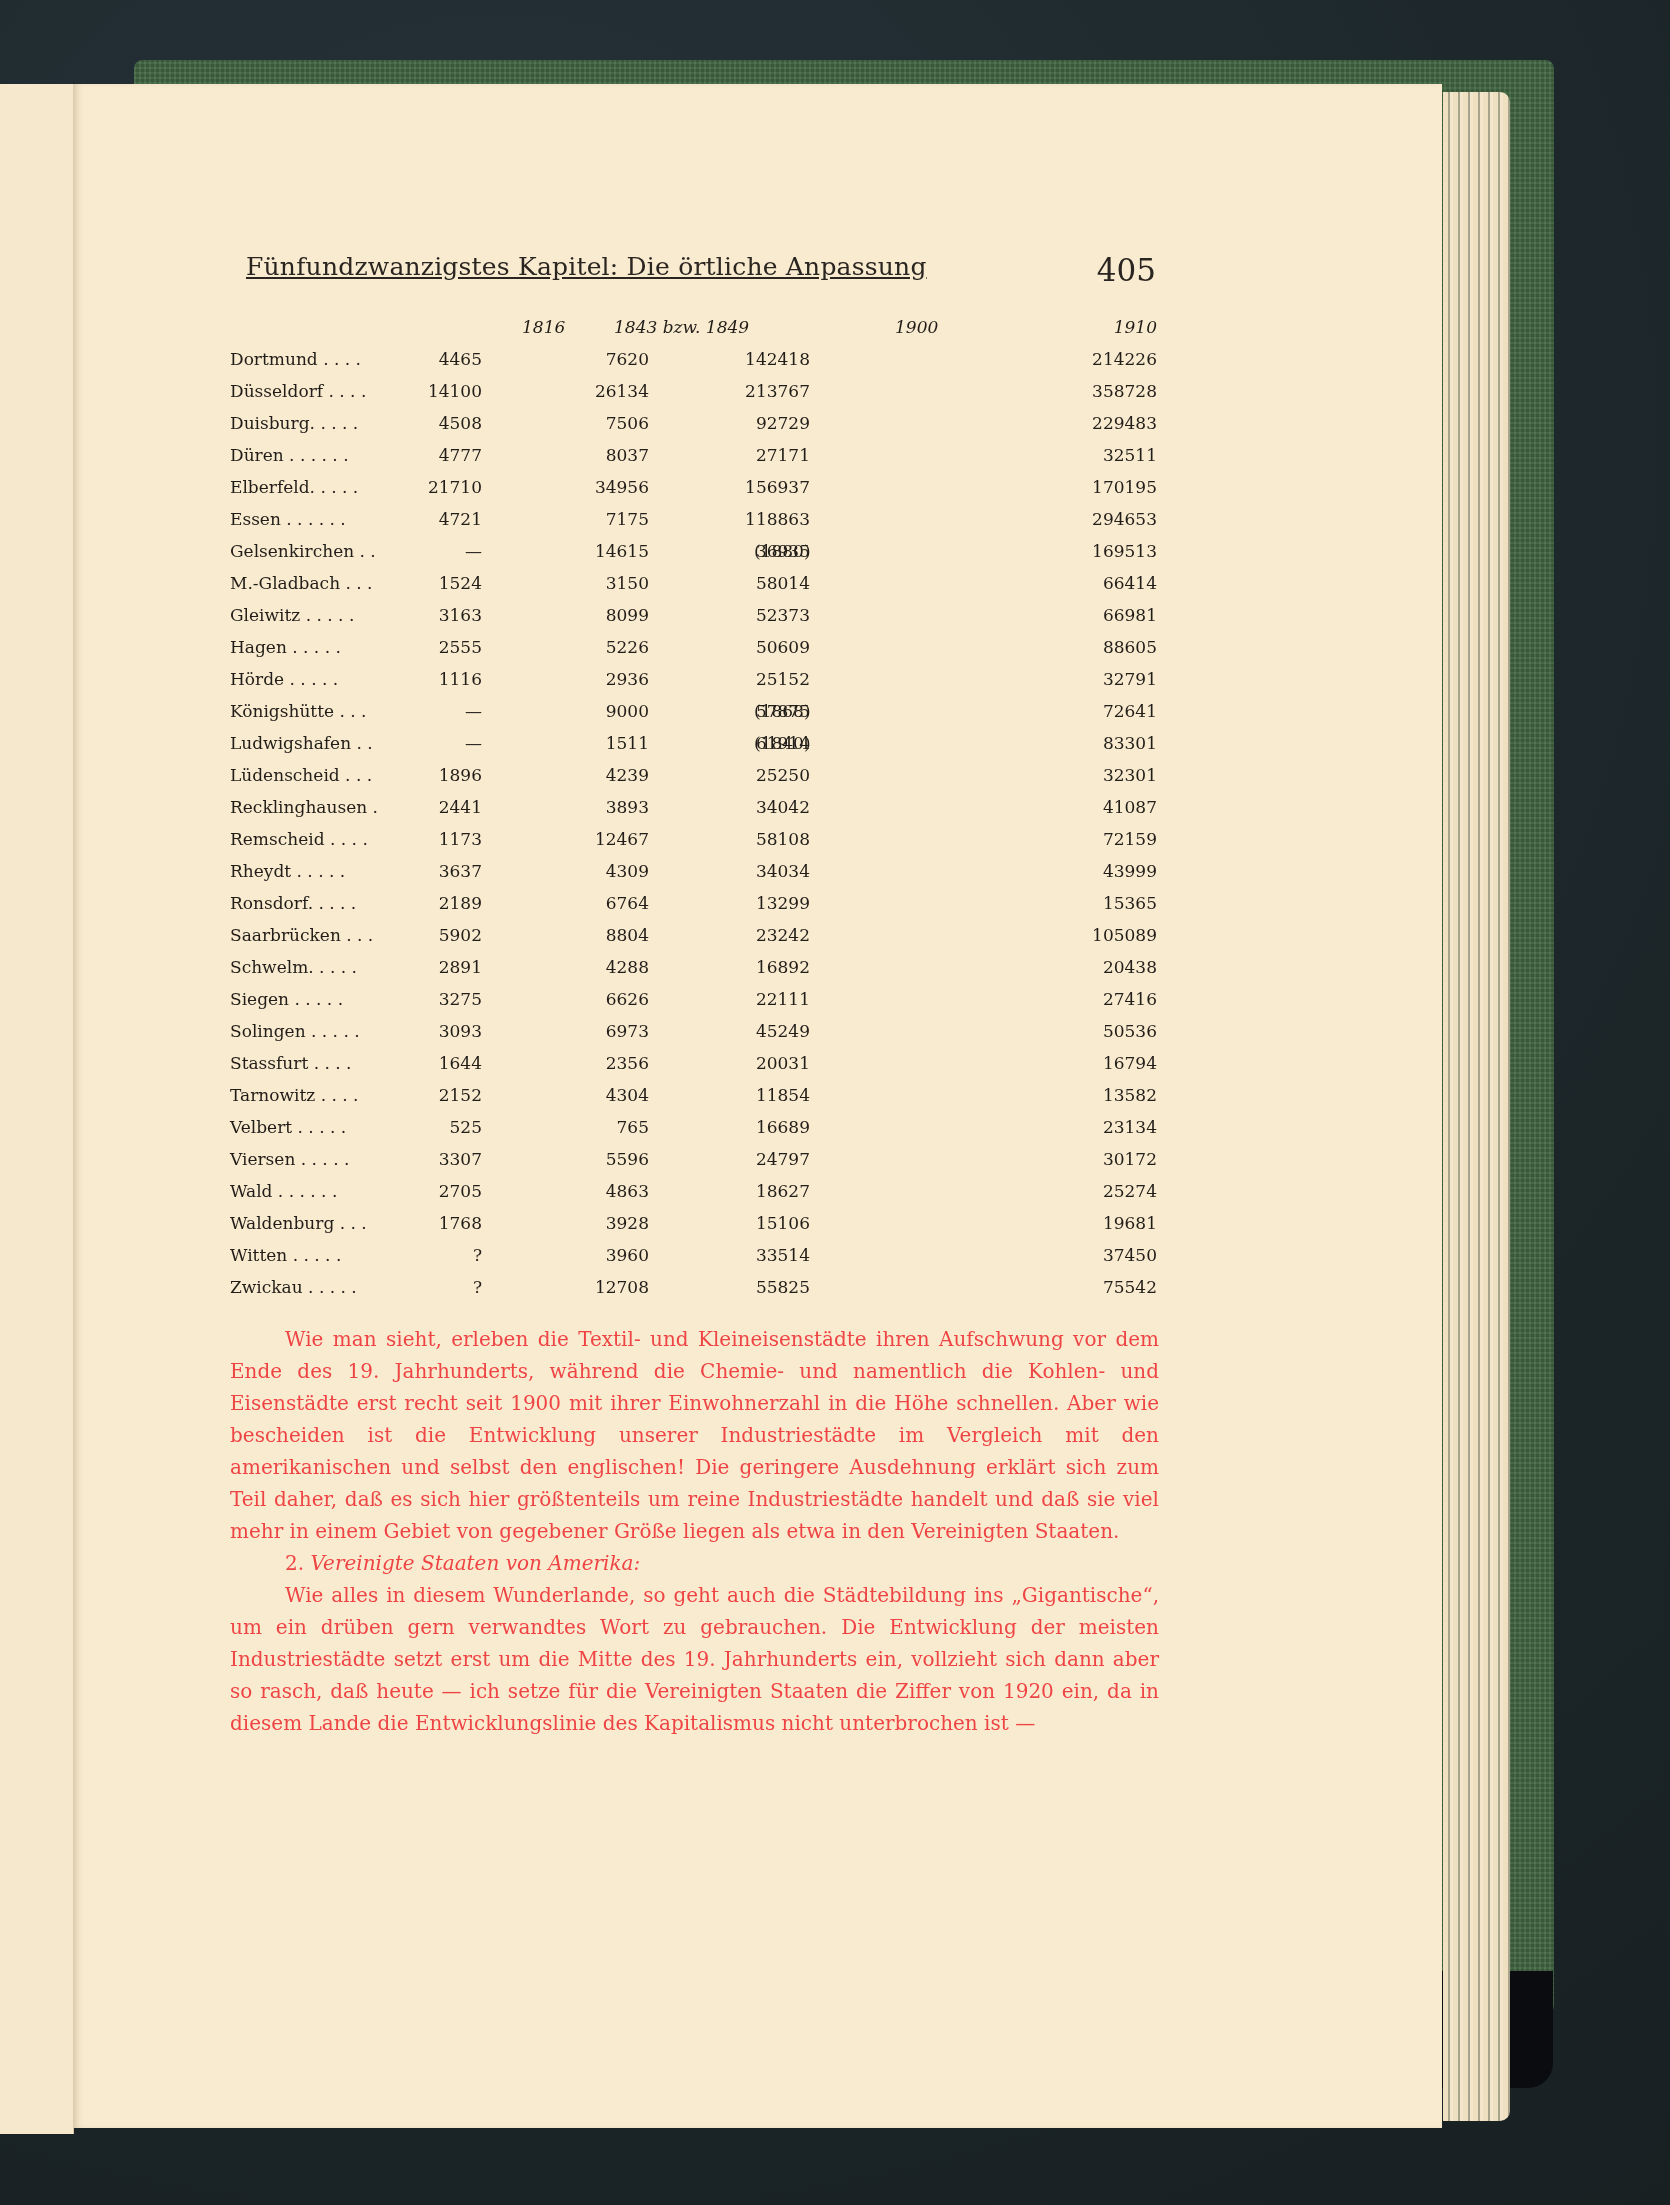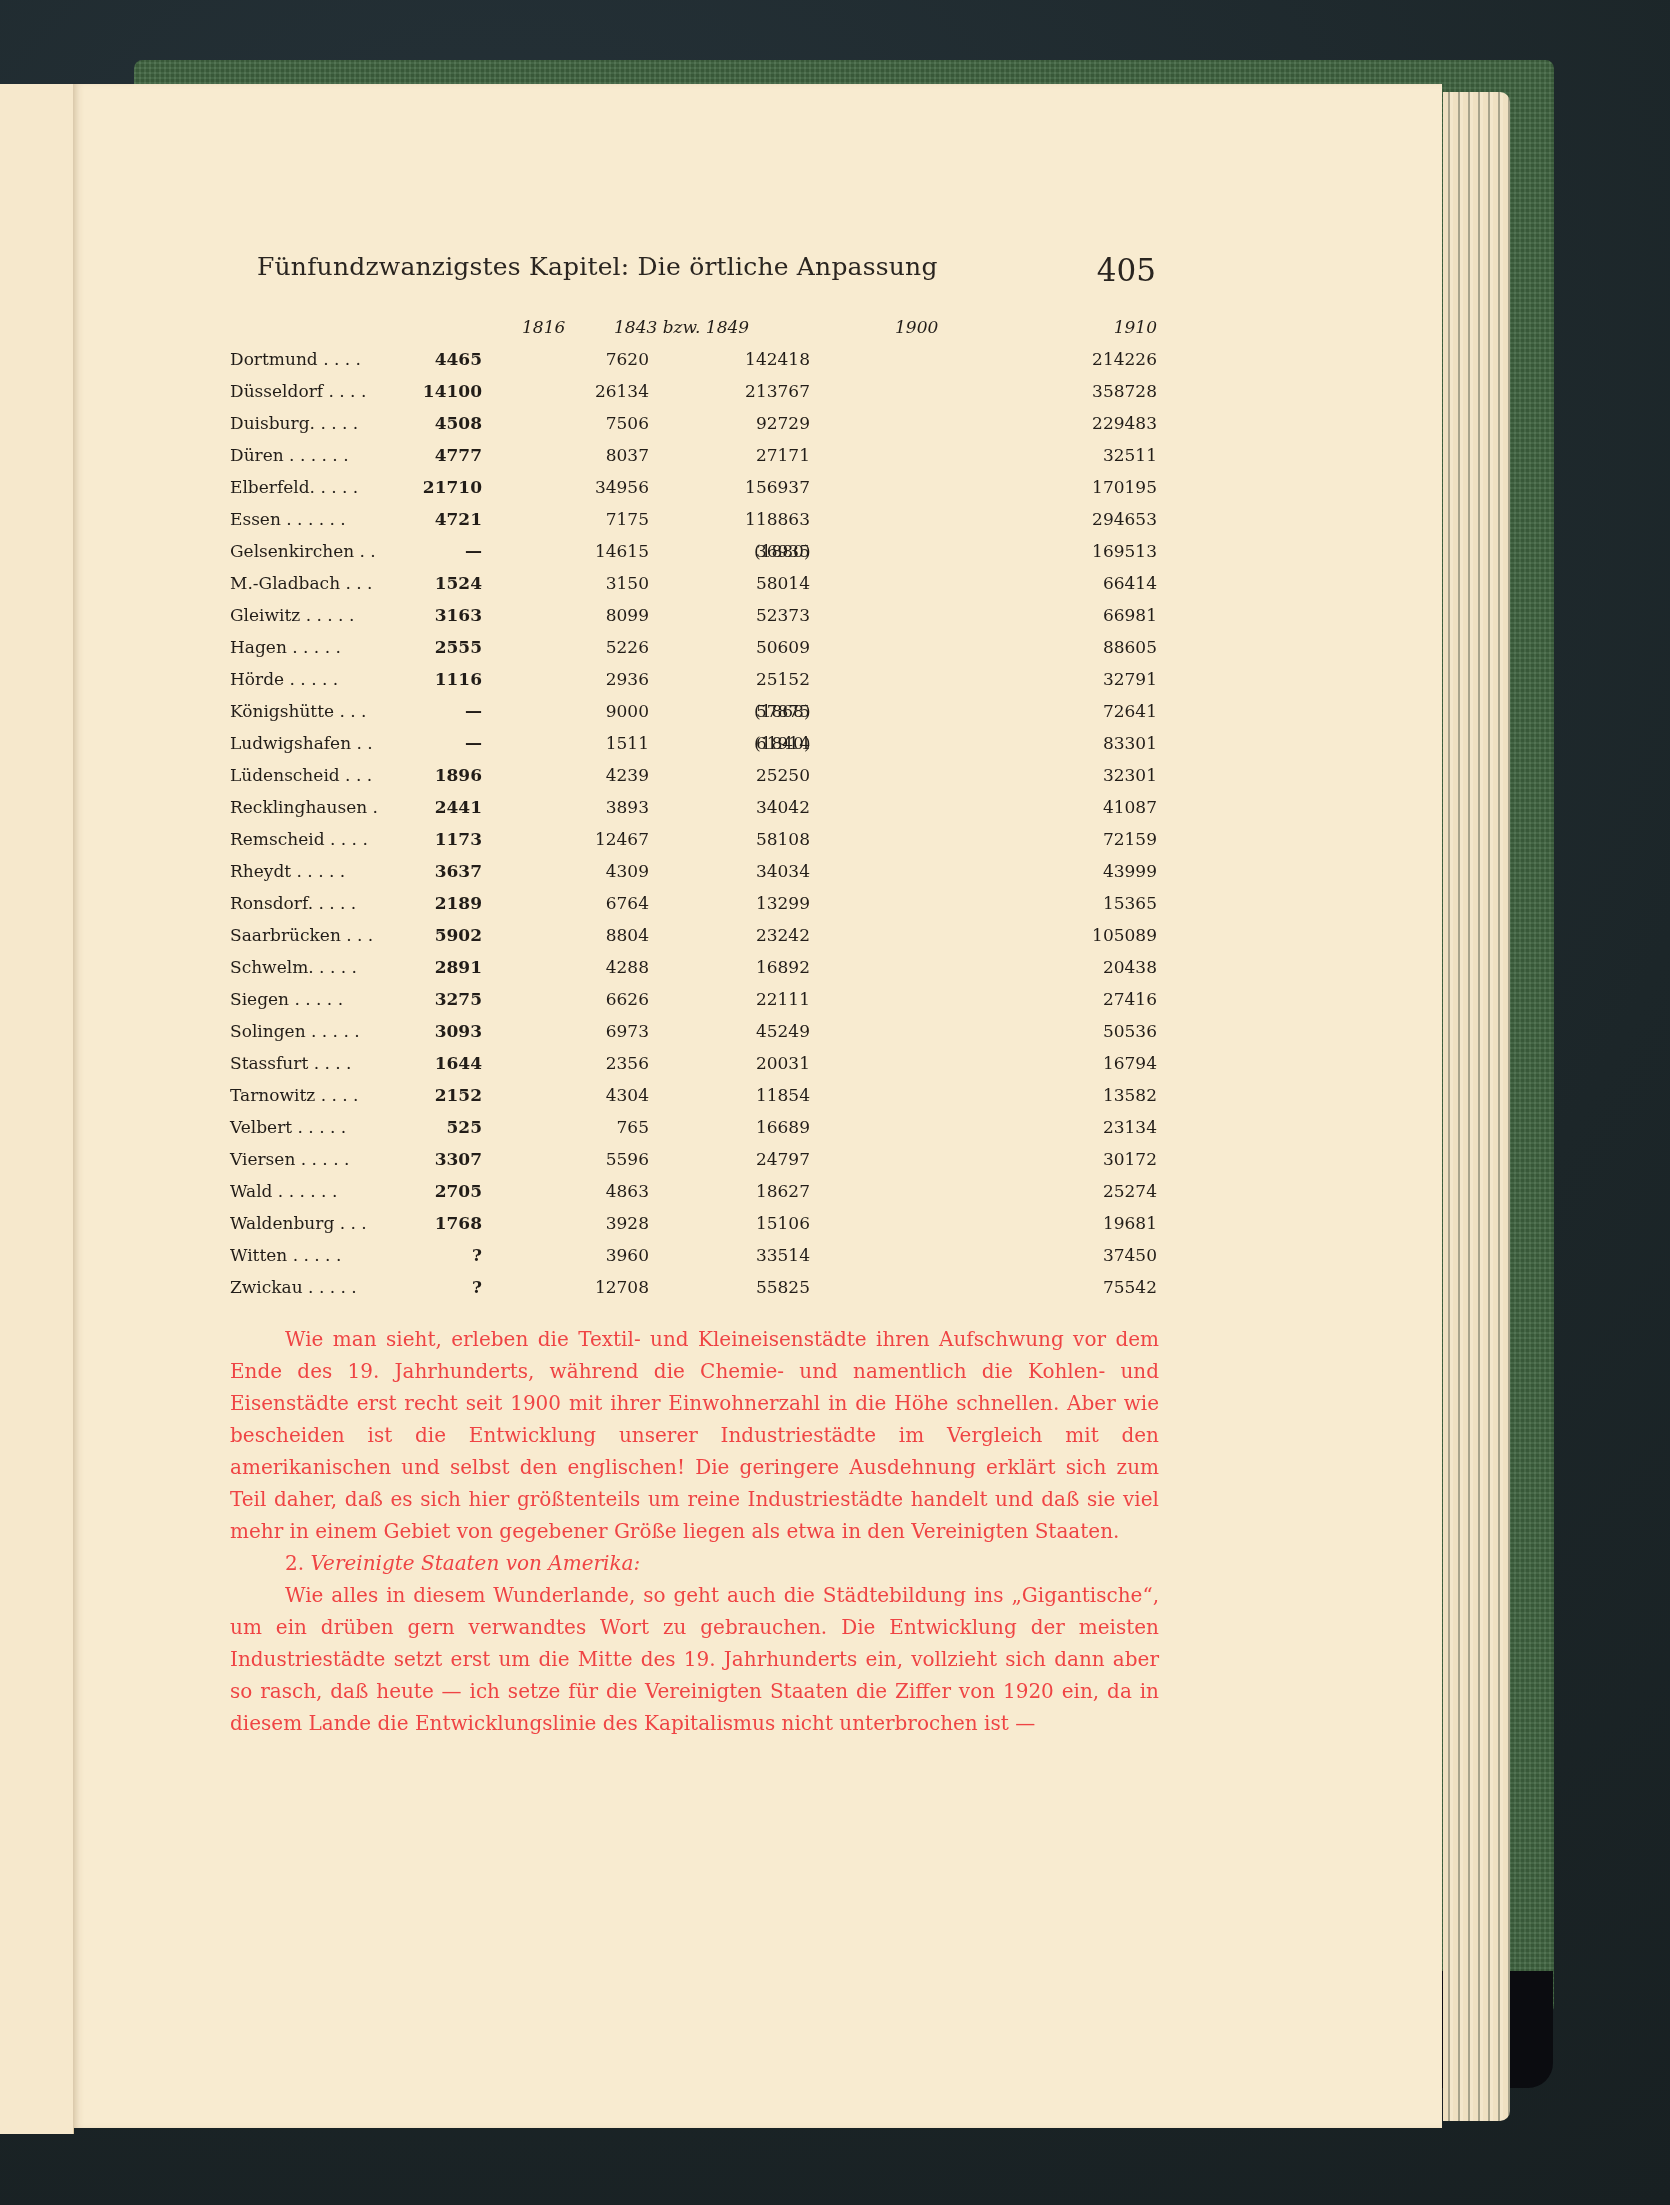--- a/index.html
+++ b/index.html
@@ -38,32 +38,32 @@
     }
     .fore-edge {
       position: absolute; left: 1443px; top: 92px; width: 67px; height: 2029px;
       background: repeating-linear-gradient(90deg, #efe0c2 0 5px, #a8a38c 5px 6.7px, #f3e6cb 6.7px 10px);
       border-radius: 0 10px 10px 0;
     }
     .header {
       position: absolute; left: 246px; top: 252px; width: 910px;
       font-size: 25px; color: #2a2520;
     }
-    .header .running-title { position: absolute; left: 11px; top: 0; letter-spacing: 0.2px; }
+    .header .running-title { position: absolute; left: 0; top: 0; letter-spacing: 0.2px; text-decoration: underline; }
     .header .page-number { position: absolute; right: 0; top: 0; font-size: 31px; }
 
     .table {
       position: absolute; left: 230px; top: 317px; width: 927px;
       color: #221d18; font-size: 17px;
     }
     .row { position: relative; height: 32px; }
     .row span { position: absolute; top: 0; white-space: nowrap; }
     .head span { font-style: italic; }
     .c-name { left: 0; }
-    .c-1816 { right: 675px; text-align: right; font-weight: bold; }
+    .c-1816 { right: 675px; text-align: right; }
     .c-1843 { right: 508px; text-align: center; }
     .c-note { left: 524px; }
     .c-1900 { right: 347px; text-align: right; margin-left: 28px; }
     .c-1910 { right: 0; text-align: right; }
     .h-1816 { left: 292px; }
     .h-1843 { left: 384px; }
     .h-1900 { left: 650px; margin-left: 15px; }
     .h-1910 { right: 0; }
 
     .prose {

